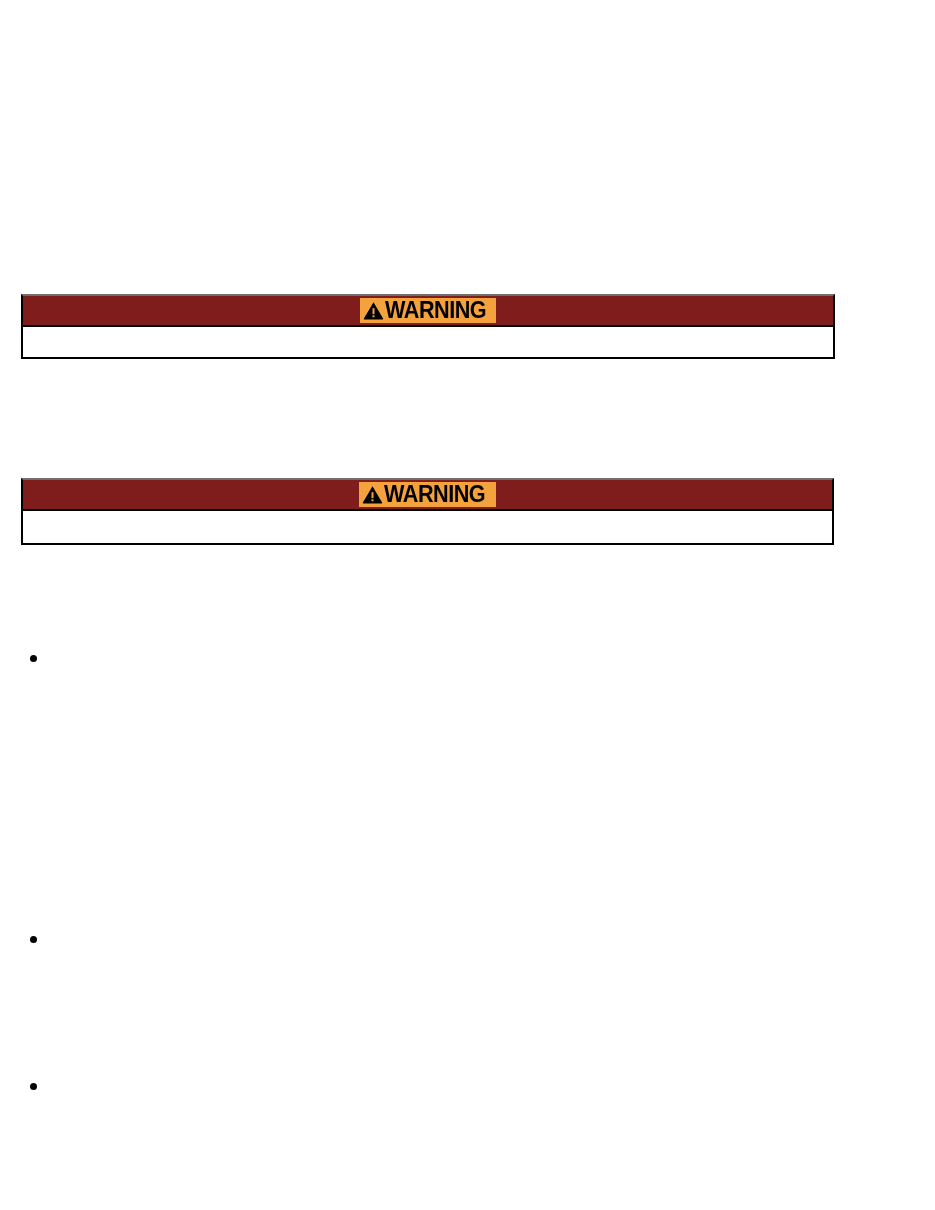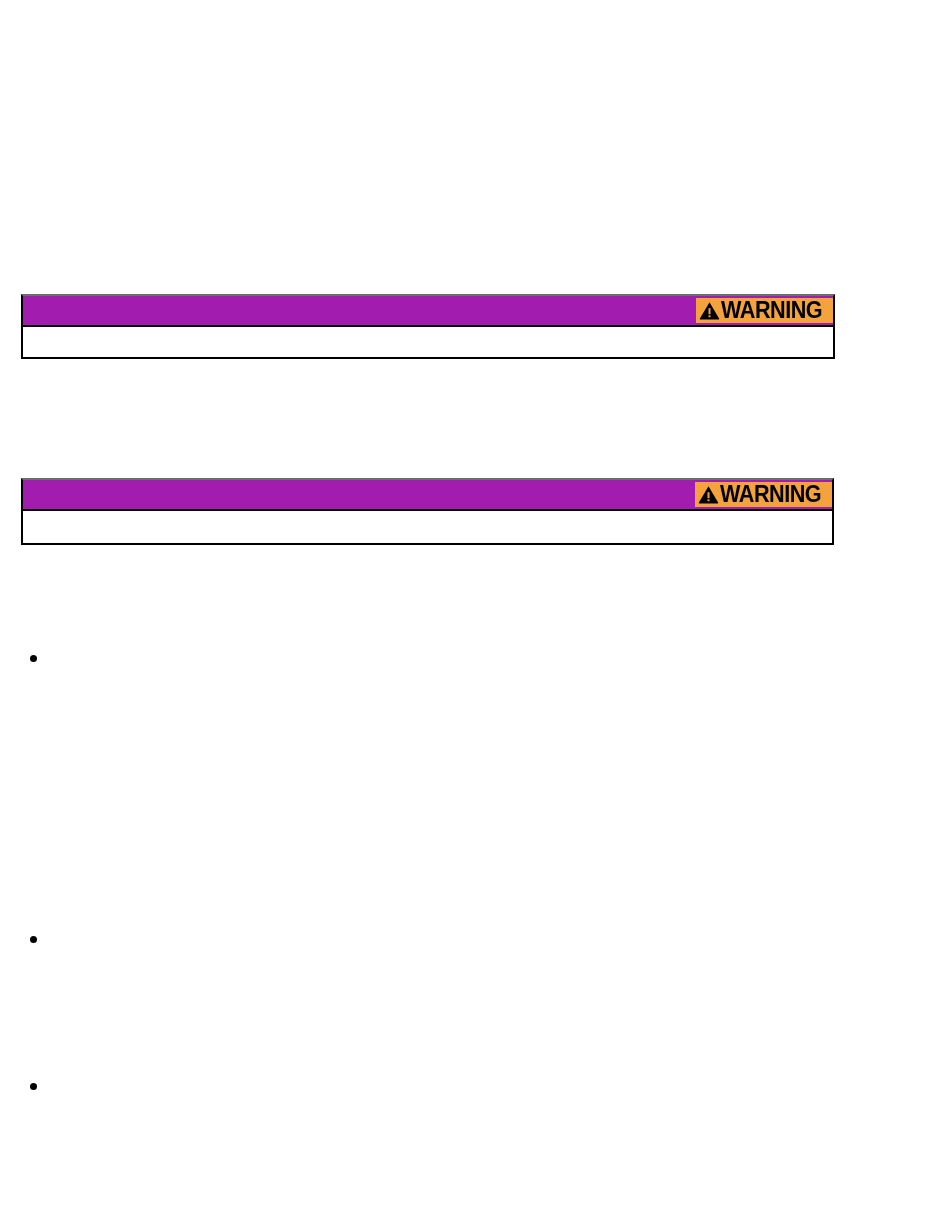--- a/index.html
+++ b/index.html
@@ -33,22 +33,22 @@
     border-bottom: 2px solid #000000;
     border-top: 2px solid #6e6e6e;
     background: #ffffff;
   }
 
   .warning-header-row {
     box-sizing: border-box;
     border-bottom: 2px solid #000000;
     display: flex;
     align-items: center;
-    justify-content: flex-end;
-    background: #a21caf;
+    justify-content: center;
+    background: #7f1d1d;
   }
 
   .warning-body-row {
     box-sizing: border-box;
     background: #ffffff;
     display: block;
   }
 
   .warning-body-text {
     display: block;

